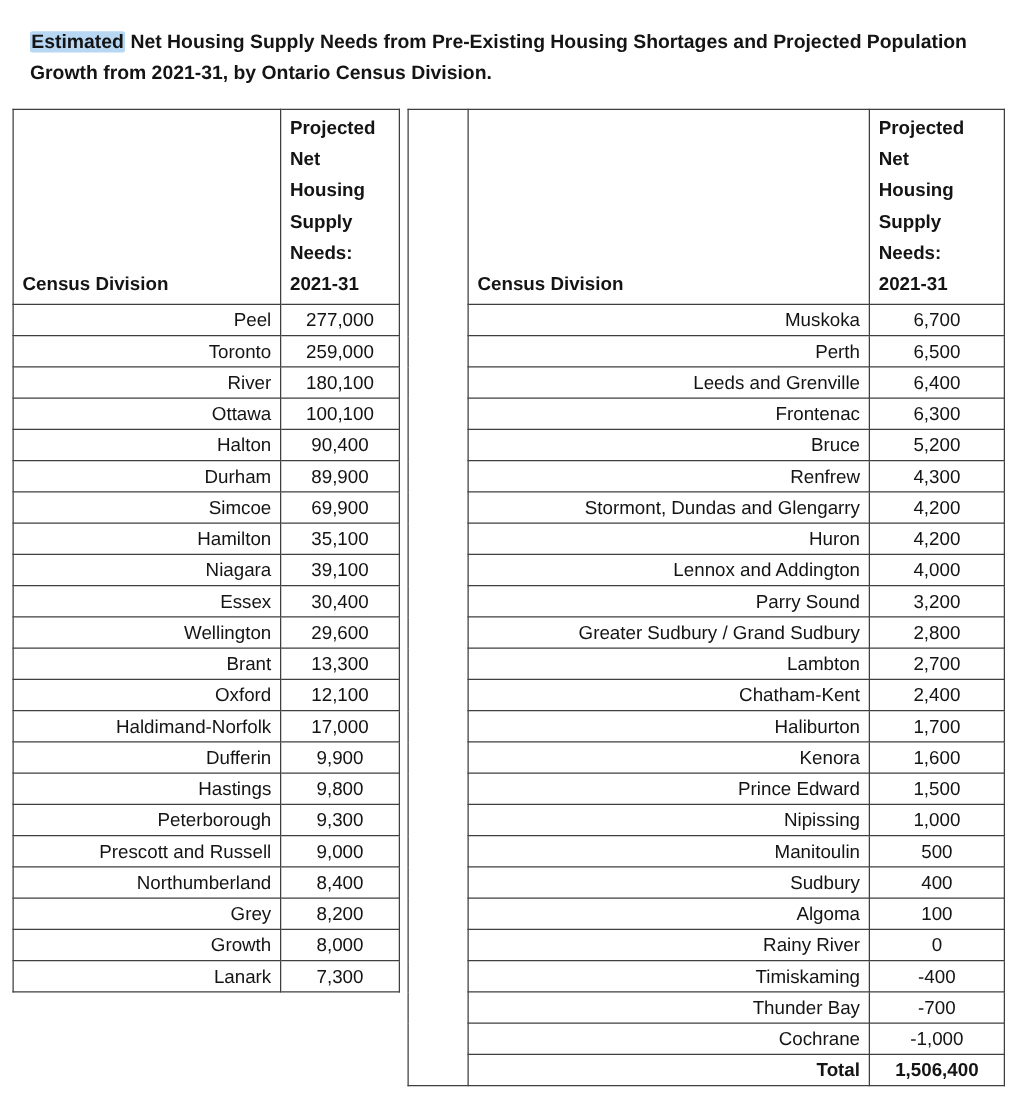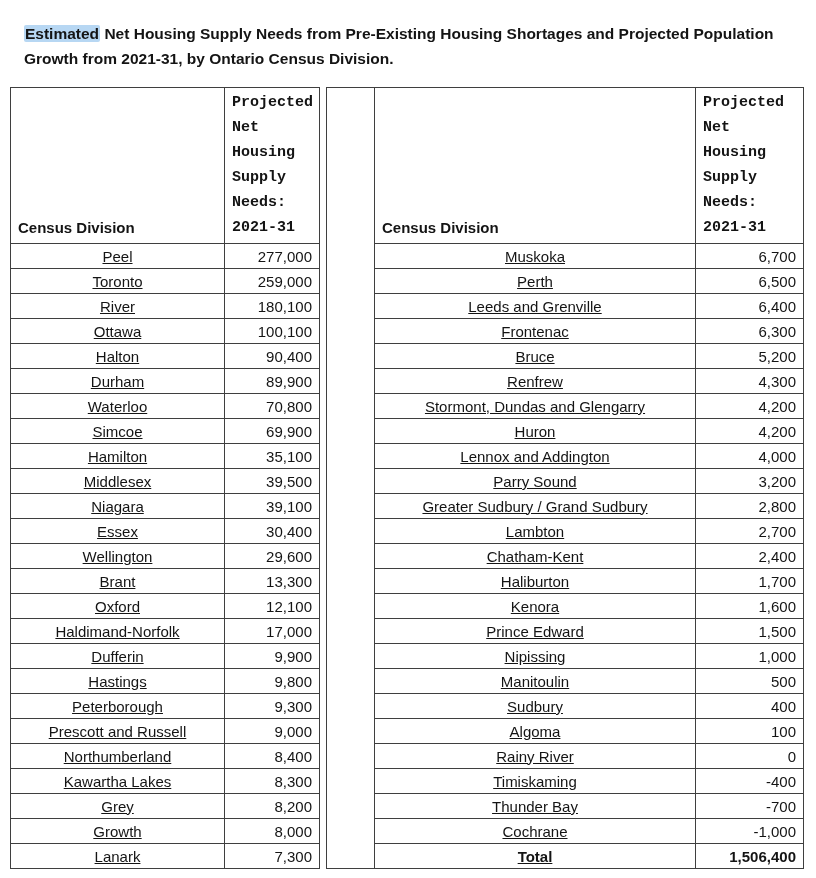--- a/index.html
+++ b/index.html
@@ -27,24 +27,24 @@
     font-size:15px;color:#141414;
   }
   .t-left{width:309px;}
   .t-right{width:477px;}
   td,th{border:1px solid #3f3f3f;box-sizing:border-box;}
   .header-row td{
     vertical-align:bottom;font-weight:700;
     height:144px;padding:2px 6px 3px 7px;
     line-height:25px;text-align:left;
   }
-  .val-h{white-space:pre-line;font-family:Liberation Mono, monospace;}
+  .val-h{white-space:pre-line;}
   .data-row td{height:25px;padding:0 7px;}
-  .name{text-align:center;text-decoration:underline;}
-  .val{text-align:right;}
+  .name{text-align:right;}
+  .val{text-align:center;}
   .spacer{background:#ffffff;}
   .total-row td{font-weight:700;}
 </style>
 </head>
 <body>
 
 <div class="doc">
 
   <p class="title"><span class="hl" style="background: rgb(183, 215, 243);">Estimated</span><span> Net Housing Supply Needs from Pre-Existing Housing Shortages and Projected Population
 Growth from 2021-31, by Ontario Census Division.</span></p>
@@ -84,36 +84,28 @@
           </tr>
           <tr class="data-row">
             <td class="name">Halton</td>
             <td class="val">90,400</td>
           </tr>
           <tr class="data-row">
             <td class="name">Durham</td>
             <td class="val">89,900</td>
           </tr>
           <tr class="data-row">
-            <td class="name">Waterloo</td>
-            <td class="val">70,800</td>
-          </tr>
-          <tr class="data-row">
             <td class="name">Simcoe</td>
             <td class="val">69,900</td>
           </tr>
           <tr class="data-row">
             <td class="name">Hamilton</td>
             <td class="val">35,100</td>
           </tr>
           <tr class="data-row">
-            <td class="name">Middlesex</td>
-            <td class="val">39,500</td>
-          </tr>
-          <tr class="data-row">
             <td class="name">Niagara</td>
             <td class="val">39,100</td>
           </tr>
           <tr class="data-row">
             <td class="name">Essex</td>
             <td class="val">30,400</td>
           </tr>
           <tr class="data-row">
             <td class="name">Wellington</td>
             <td class="val">29,600</td>
@@ -142,24 +134,20 @@
             <td class="name">Peterborough</td>
             <td class="val">9,300</td>
           </tr>
           <tr class="data-row">
             <td class="name">Prescott and Russell</td>
             <td class="val">9,000</td>
           </tr>
           <tr class="data-row">
             <td class="name">Northumberland</td>
             <td class="val">8,400</td>
-          </tr>
-          <tr class="data-row">
-            <td class="name">Kawartha Lakes</td>
-            <td class="val">8,300</td>
           </tr>
           <tr class="data-row">
             <td class="name">Grey</td>
             <td class="val">8,200</td>
           </tr>
           <tr class="data-row">
             <td class="name">Growth</td>
             <td class="val">8,000</td>
           </tr>
           <tr class="data-row">

